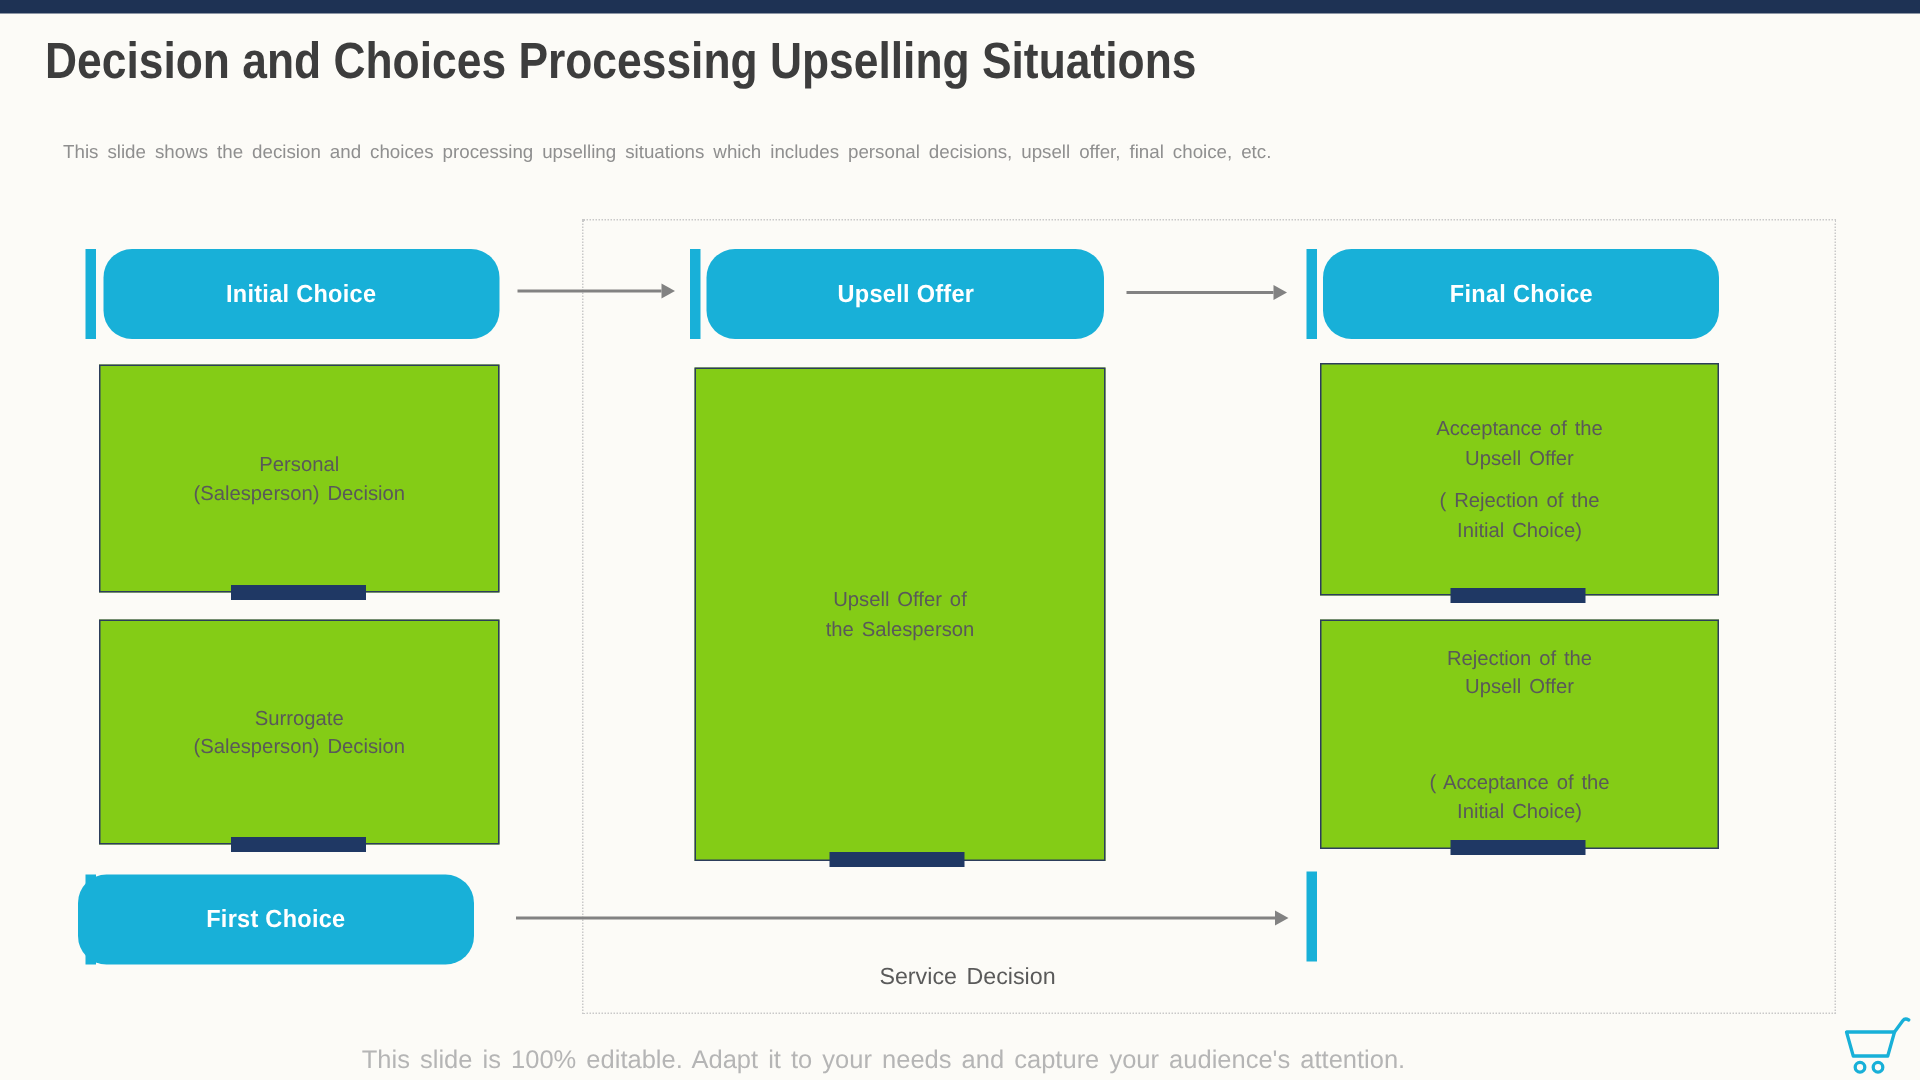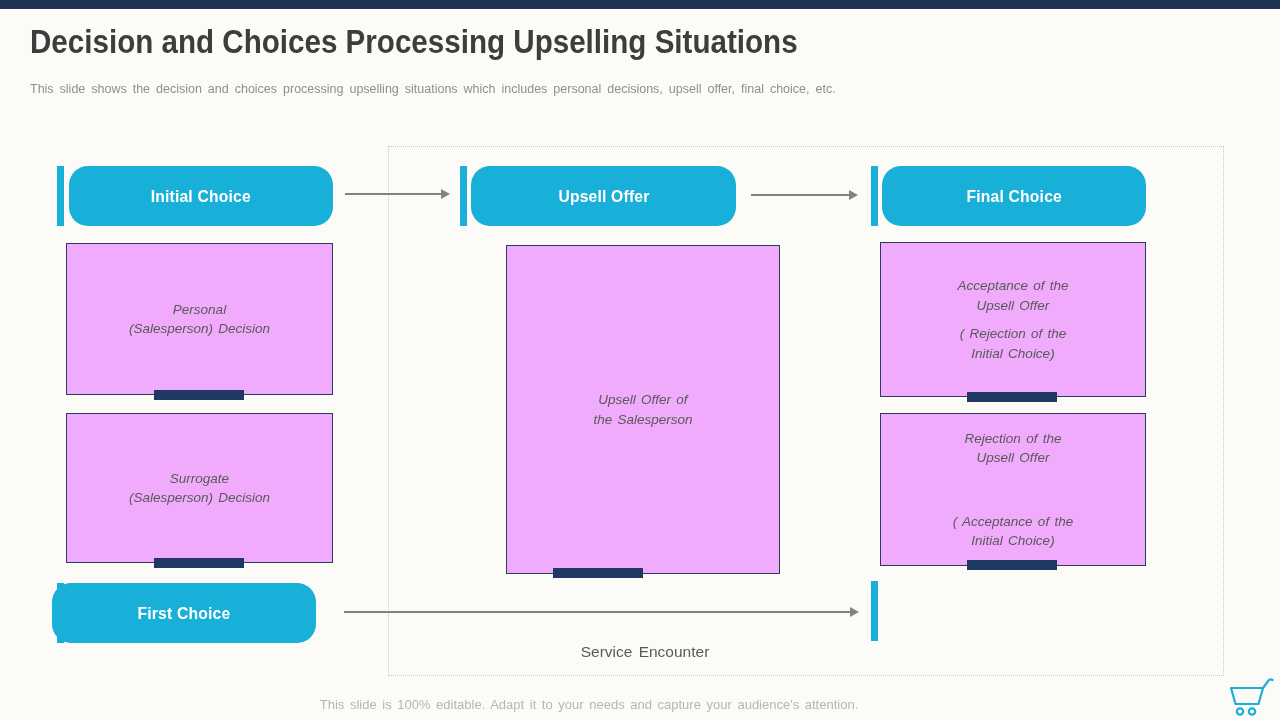--- a/index.html
+++ b/index.html
@@ -10,21 +10,21 @@
   }
   .topbar { position:absolute; left:0; top:0; width:1280px; height:9px; background:#1e3254; }
 
   .title {
     position:absolute; left:30px; top:22px; margin:0;
     font-size:34px; font-weight:700; color:#3d3d3d;
     transform:scaleX(.87); transform-origin:0 0; white-space:nowrap;
     letter-spacing:0;
   }
   .subtitle {
-    position:absolute; left:30px; top:82px; margin:0;
+    position:absolute; left:30px; top:82px; margin:12px;
     font-size:12.5px; color:#8f8f8f; word-spacing:2.5px; white-space:nowrap;
   }
 
   .dotted {
     position:absolute; left:388px; top:146px; width:834px; height:528px;
     border:1px dotted #c9c9c9;
   }
 
   
   .hdr {
@@ -43,32 +43,31 @@
   .hdr2  { left:471px; top:166px; width:265px; }
   .acc3  { left:871px; top:166px; }
   .hdr3  { left:882px; top:166px; width:264px; }
   .accF1 { left:57px;  top:583px; }
   .hdrF1 { left:52px;  top:583px; width:264px; }
   .accF2 { left:871px; top:581px; }
   .hdrF2 { left:882px; top:581px; width:264px; }
 
   
   .gbox {
-    position:absolute; background:#f0abfc; border:1px solid #2c3d5c;
+    position:absolute; background:#84cc16; border:1px solid #2c3d5c;
     display:flex; flex-direction:column; align-items:center; justify-content:center; gap:9px;
     box-sizing:border-box;
-    font-style:italic;
   }
   .box-text {
     white-space:pre-line; text-align:center; color:#595959;
     font-size:13.5px; line-height:19.5px; word-spacing:1.5px;
   }
   .b-personal  { left:66px;  top:243px; width:267px; height:152px; }
   .b-surrogate { left:66px;  top:413px; width:267px; height:150px; }
-  .b-upsell    { left:463px; top:245px; width:274px; height:329px;margin-left:43px; }
+  .b-upsell    { left:463px; top:245px; width:274px; height:329px; }
   .b-accept    { left:880px; top:242px; width:266px; height:155px; }
   .b-reject    { left:880px; top:413px; width:266px; height:153px;gap:44px; }
 
   
   .tab { position:absolute; width:90px; height:10px; background:#1f3864; }
   .tab-personal  { left:154px; top:390px; }
   .tab-surrogate { left:154px; top:558px; }
   .tab-upsell    { left:553px; top:568px; }
   .tab-accept    { left:967px; top:392px; }
   .tab-reject    { left:967px; top:560px; }
@@ -83,21 +82,21 @@
   .arrow1 { left:345px; top:193px; } .arrow1 .shaft { width:96px; }  .arrow1 .head { left:96px; }
   .arrow2 { left:751px; top:194px; } .arrow2 .shaft { width:98px; }  .arrow2 .head { left:98px; }
   .arrow3 { left:344px; top:611px; } .arrow3 .shaft { width:506px; } .arrow3 .head { left:506px; }
 
   .svc-label {
     position:absolute; left:545px; top:643px; width:200px; text-align:center;
     color:#5a5a5a; font-size:15.5px; word-spacing:2px;
   }
   .footer-note {
     position:absolute; left:589px; top:697px; transform:translateX(-50%);
-    color:#b5b5b5; font-size:13px; word-spacing:2px; white-space:nowrap;text-align:center;
+    color:#b5b5b5; font-size:17px; word-spacing:2px; white-space:nowrap;text-align:center;
   }
   .cart { position:absolute; left:1224px; top:676px; }
 </style>
 </head>
 <body>
 
 <div class="slide">
 
   <div class="topbar"></div>
 
@@ -161,21 +160,21 @@
   </div>
   <div class="arrow arrow2">
     <span class="shaft"></span>
     <span class="head"></span>
   </div>
   <div class="arrow arrow3">
     <span class="shaft"></span>
     <span class="head"></span>
   </div>
 
-  <div class="svc-label">Service Encounter</div>
+  <div class="svc-label">Service Decision</div>
 
   <div class="footer-note">This slide is 100% editable. Adapt it to your needs and capture your audience's attention.</div>
 
   <svg class="cart" width="52" height="42" viewBox="0 0 52 40">
     <g fill="none" stroke="#18b0d8" stroke-width="2.2" stroke-linecap="round" stroke-linejoin="round">
       <path d="M7 11 H39 L34.5 27 H11.5 Z"></path>
       <path d="M39 11 L44.5 3.5 Q46 1.5 48.5 3"></path>
       <circle cx="16" cy="34.5" r="3.2"></circle>
       <circle cx="28" cy="34.5" r="3.2"></circle>
     </g>

